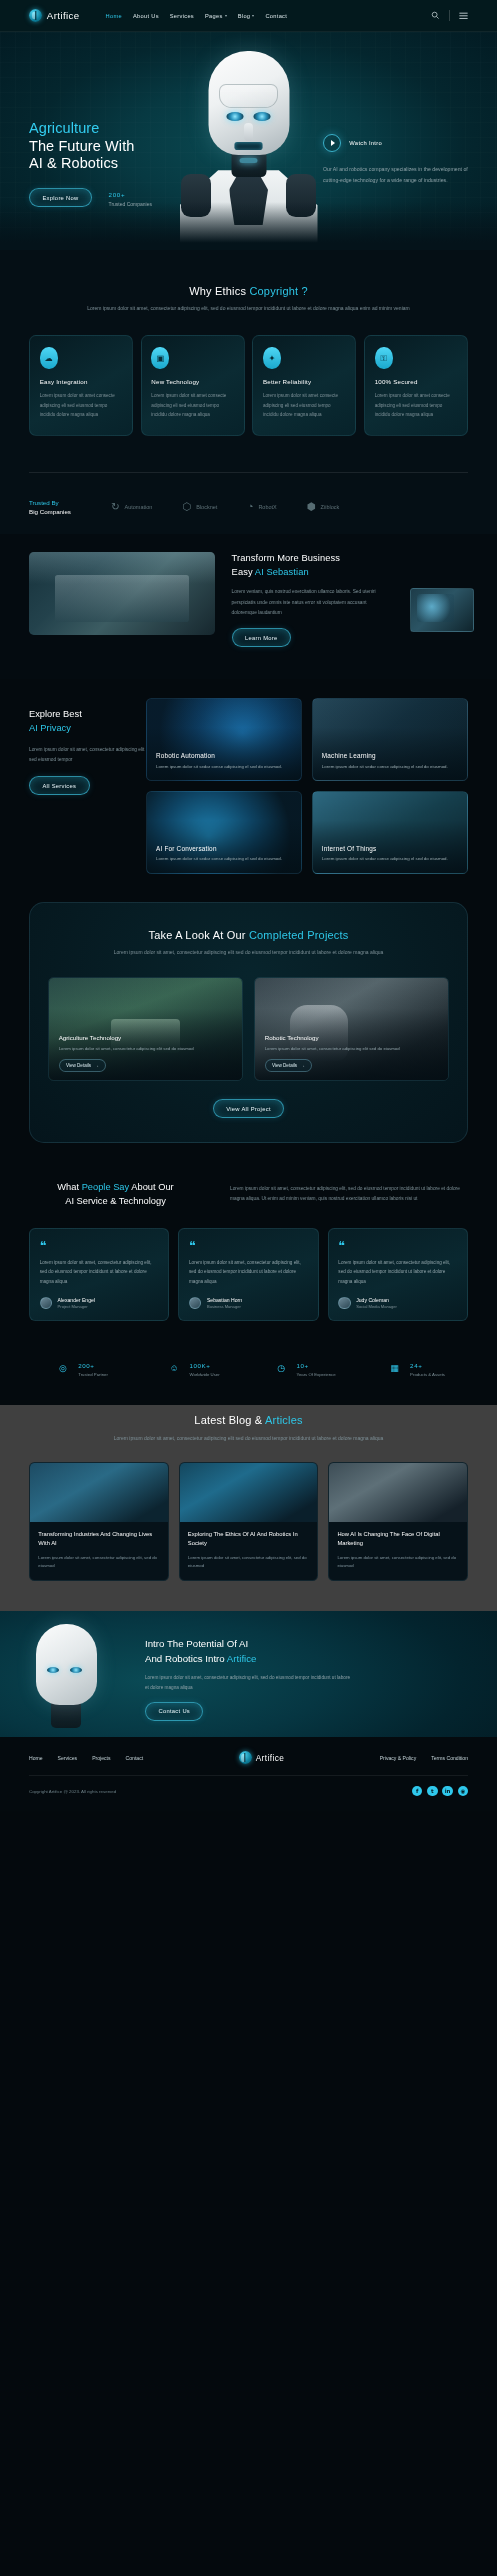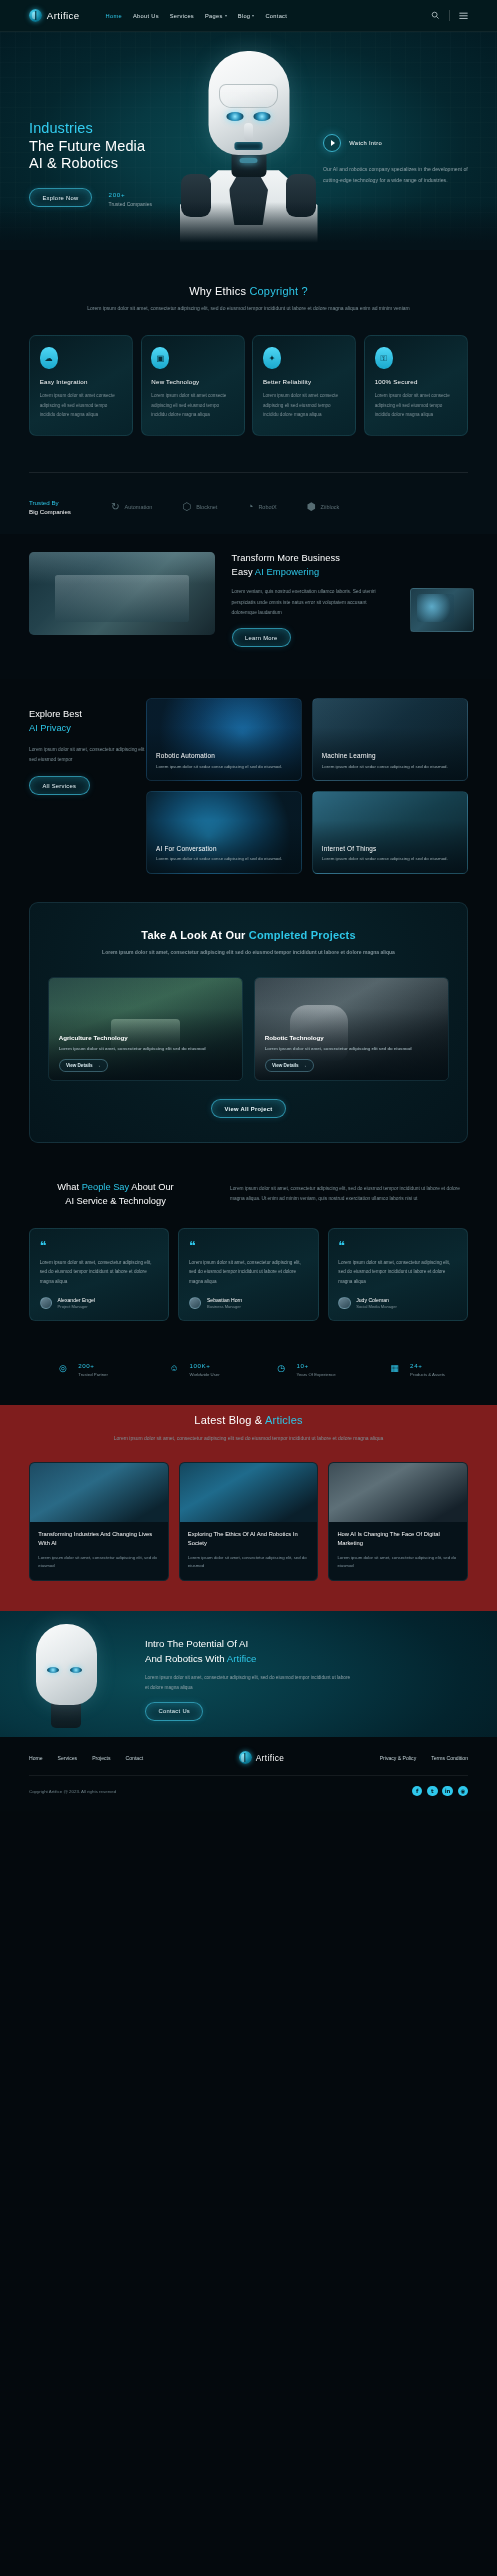--- a/index.html
+++ b/index.html
@@ -240,24 +240,23 @@
   .sv-name{ font-size:6.4px;color:#fff;letter-spacing:0.2px;}
   .sv-txt{ font-size:4.4px;line-height:1.95;color:#9aabb0;margin-top:3.5px;}
   .bg-a{ background:radial-gradient(circle at 62% 42%, #1a6ea8 0%, #0d3c61 42%, #071c2c 78%); }
   .bg-b{ background:linear-gradient(140deg,#274a5c 0%,#14303f 45%,#0a1d27 100%); }
   .bg-c{ background:radial-gradient(circle at 40% 55%, #1f86b8 0%, #0e4566 45%, #061925 80%); }
   .bg-d{ background:linear-gradient(150deg,#2f6d86 0%,#16414f 50%,#0a2029 100%); }
 
   
   .projects-wrap{ background:#040a0e;padding:0 29px 30px;}
   .projects{
-    border:0.7px solid rgba(110,200,225,.14);border-radius:9px;
+    border:0.7px solid rgba(110,200,225,.14);border-radius:15px;
     background:radial-gradient(ellipse 80% 110% at 50% 30%, #08242c 0%, #061a21 55%, #04131a 100%);
     padding:26px 18px 23.5px;
-    font-weight:bold;
   }
   .pj-grid{ display:grid;grid-template-columns:1fr 1fr;gap:11px;margin-top:19.3px;}
   .pj-card{ border-radius:5.5px;overflow:hidden;position:relative;height:104px;border:0.7px solid rgba(110,190,210,.12);}
   .pj-img{ position:absolute;inset:0;}
   .pj-img.one{ background:linear-gradient(160deg,#2b4e4a 0%,#3c6a56 35%,#16302f 75%,#0a1a1a 100%); }
   .pj-img.one:after{ content:"";position:absolute;left:32%;top:40%;width:36%;height:34%;border-radius:4.1px;background:linear-gradient(180deg,rgba(190,225,200,.5),rgba(30,70,60,.3));}
   .pj-img.two{ background:linear-gradient(150deg,#3c4a52 0%,#5a6a70 35%,#1f2a30 75%,#0d1418 100%); }
   .pj-img.two:after{ content:"";position:absolute;left:18%;top:26%;width:30%;height:55%;border-radius:30% 30% 20% 20%;background:linear-gradient(180deg,rgba(230,235,238,.45),rgba(60,75,85,.3));}
   .pj-ov{ position:absolute;inset:0;background:linear-gradient(180deg,rgba(4,14,20,.05) 30%,rgba(4,14,20,.92) 100%);}
   .pj-cap{ position:absolute;left:9.7px;right:9.7px;bottom:8.3px;}
@@ -291,21 +290,21 @@
   .counters{ background:#040a0e;padding:9.7px 29px 28px;}
   .ct-grid{ display:grid;grid-template-columns:repeat(4,1fr);gap:7px;}
   .ct{ display:flex;align-items:center;gap:7px;justify-content:center;}
   .ct-ico{ width:16.6px;height:16.6px;border-radius:4.1px;display:flex;align-items:center;justify-content:center;
     color:#2fc8ec;font-size:9px;}
   .ct-num{ font-size:9.7px;color:#fff;letter-spacing:0.6px;}
   .ct-num span{ color:var(--accent);font-size:6.2px;}
   .ct-lbl{ font-size:4.3px;color:#7d9097;margin-top:2.1px;}
 
   
-  .blog{ background:#7f1d1d;padding-top:9.7px;padding-bottom:30px;}
+  .blog{ background:#404040;padding-top:9.7px;padding-bottom:30px;}
   .bl-grid{ display:grid;grid-template-columns:repeat(3,1fr);gap:9.7px;margin-top:19.3px;}
   .bl-card{ border-radius:5.5px;overflow:hidden;border:0.7px solid rgba(100,170,200,.12);background:#061219;}
   .bl-img{ height:59px;position:relative;}
   .bl-img.a{ background:linear-gradient(150deg,#1d4b63 0%,#2a6a86 40%,#0c2430 85%); }
   .bl-img.b{ background:linear-gradient(150deg,#14475e 0%,#1f6b8c 35%,#0a1f2b 85%); }
   .bl-img.c{ background:linear-gradient(150deg,#3d4d56 0%,#5e7078 35%,#15212a 85%); }
   .bl-body{ padding:7.6px 8.3px 9.7px;}
   .bl-title{ font-size:5.8px;color:#fff;line-height:1.65;}
   .bl-txt{ font-size:4.3px;line-height:1.95;color:#8397a0;margin-top:4.8px;}
 
@@ -406,22 +405,22 @@
         <div class="r-crown"></div>
         <div class="r-eye l"></div>
           <div class="r-eye r"></div>
         <div class="r-nose"></div>
         <div class="r-mouth"></div>
       </div>
     </div>
     <div class="hero-fade"></div>
 
     <div class="hero-left">
-      <div class="h-line1">Industries</div>
-      <div class="h-line2">The Future Media</div>
+      <div class="h-line1">Agriculture</div>
+      <div class="h-line2">The Future With</div>
       <div class="h-line2">AI &amp; Robotics</div>
       <div class="hero-cta-row">
         <div class="btn-outline">Explore Now</div>
         <div>
           <div class="stat-num"><span>200</span><span>+</span></div>
           <div class="stat-label">Trusted Companies</div>
         </div>
       </div>
     </div>
 
@@ -490,21 +489,21 @@
       </div>
     </div>
   </div>
 
   <div class="section transform">
     <div class="tr-row">
       <div class="tr-img"></div>
       <div class="tr-side">
         <div class="tr-h">
           <div>Transform More Business</div>
-          <div><span>Easy </span><em>AI Empowering</em></div>
+          <div><span>Easy </span><em>AI Sebastian</em></div>
         </div>
         <div class="tr-p">Lorem veniam, quis nostrud exercitation ullamco laboris. Sed uteniri perspiciatis unde omnis iste natus error sit voluptatem accusant doloremque laudantium</div>
         <div class="btn-outline" style="margin-top:9.7px;">Learn More</div>
         <div class="tr-thumb"></div>
       </div>
     </div>
   </div>
 
   <div class="section services">
     <div class="sv-row">
@@ -694,21 +693,21 @@
   <div class="cta">
     <div class="cta-robot">
       <div class="cta-neck"></div>
       <div class="cta-head"></div>
       <div class="cta-eye l"></div>
         <div class="cta-eye r"></div>
     </div>
     <div class="cta-right">
       <div class="cta-h">
         <div>Intro The Potential Of AI</div>
-        <div><span>And Robotics With </span><em>Artifice</em></div>
+        <div><span>And Robotics Intro </span><em>Artifice</em></div>
       </div>
       <div class="cta-p">Lorem ipsum dolor sit amet, consectetur adipiscing elit, sed do eiusmod tempor incididunt ut labore et dolore magna aliqua</div>
       <div class="btn-outline" style="margin-top:9.7px;">Contact Us</div>
     </div>
   </div>
 
   <div class="footer">
     <div class="f-top">
       <div class="f-links">
         <a href="#">Home</a>

